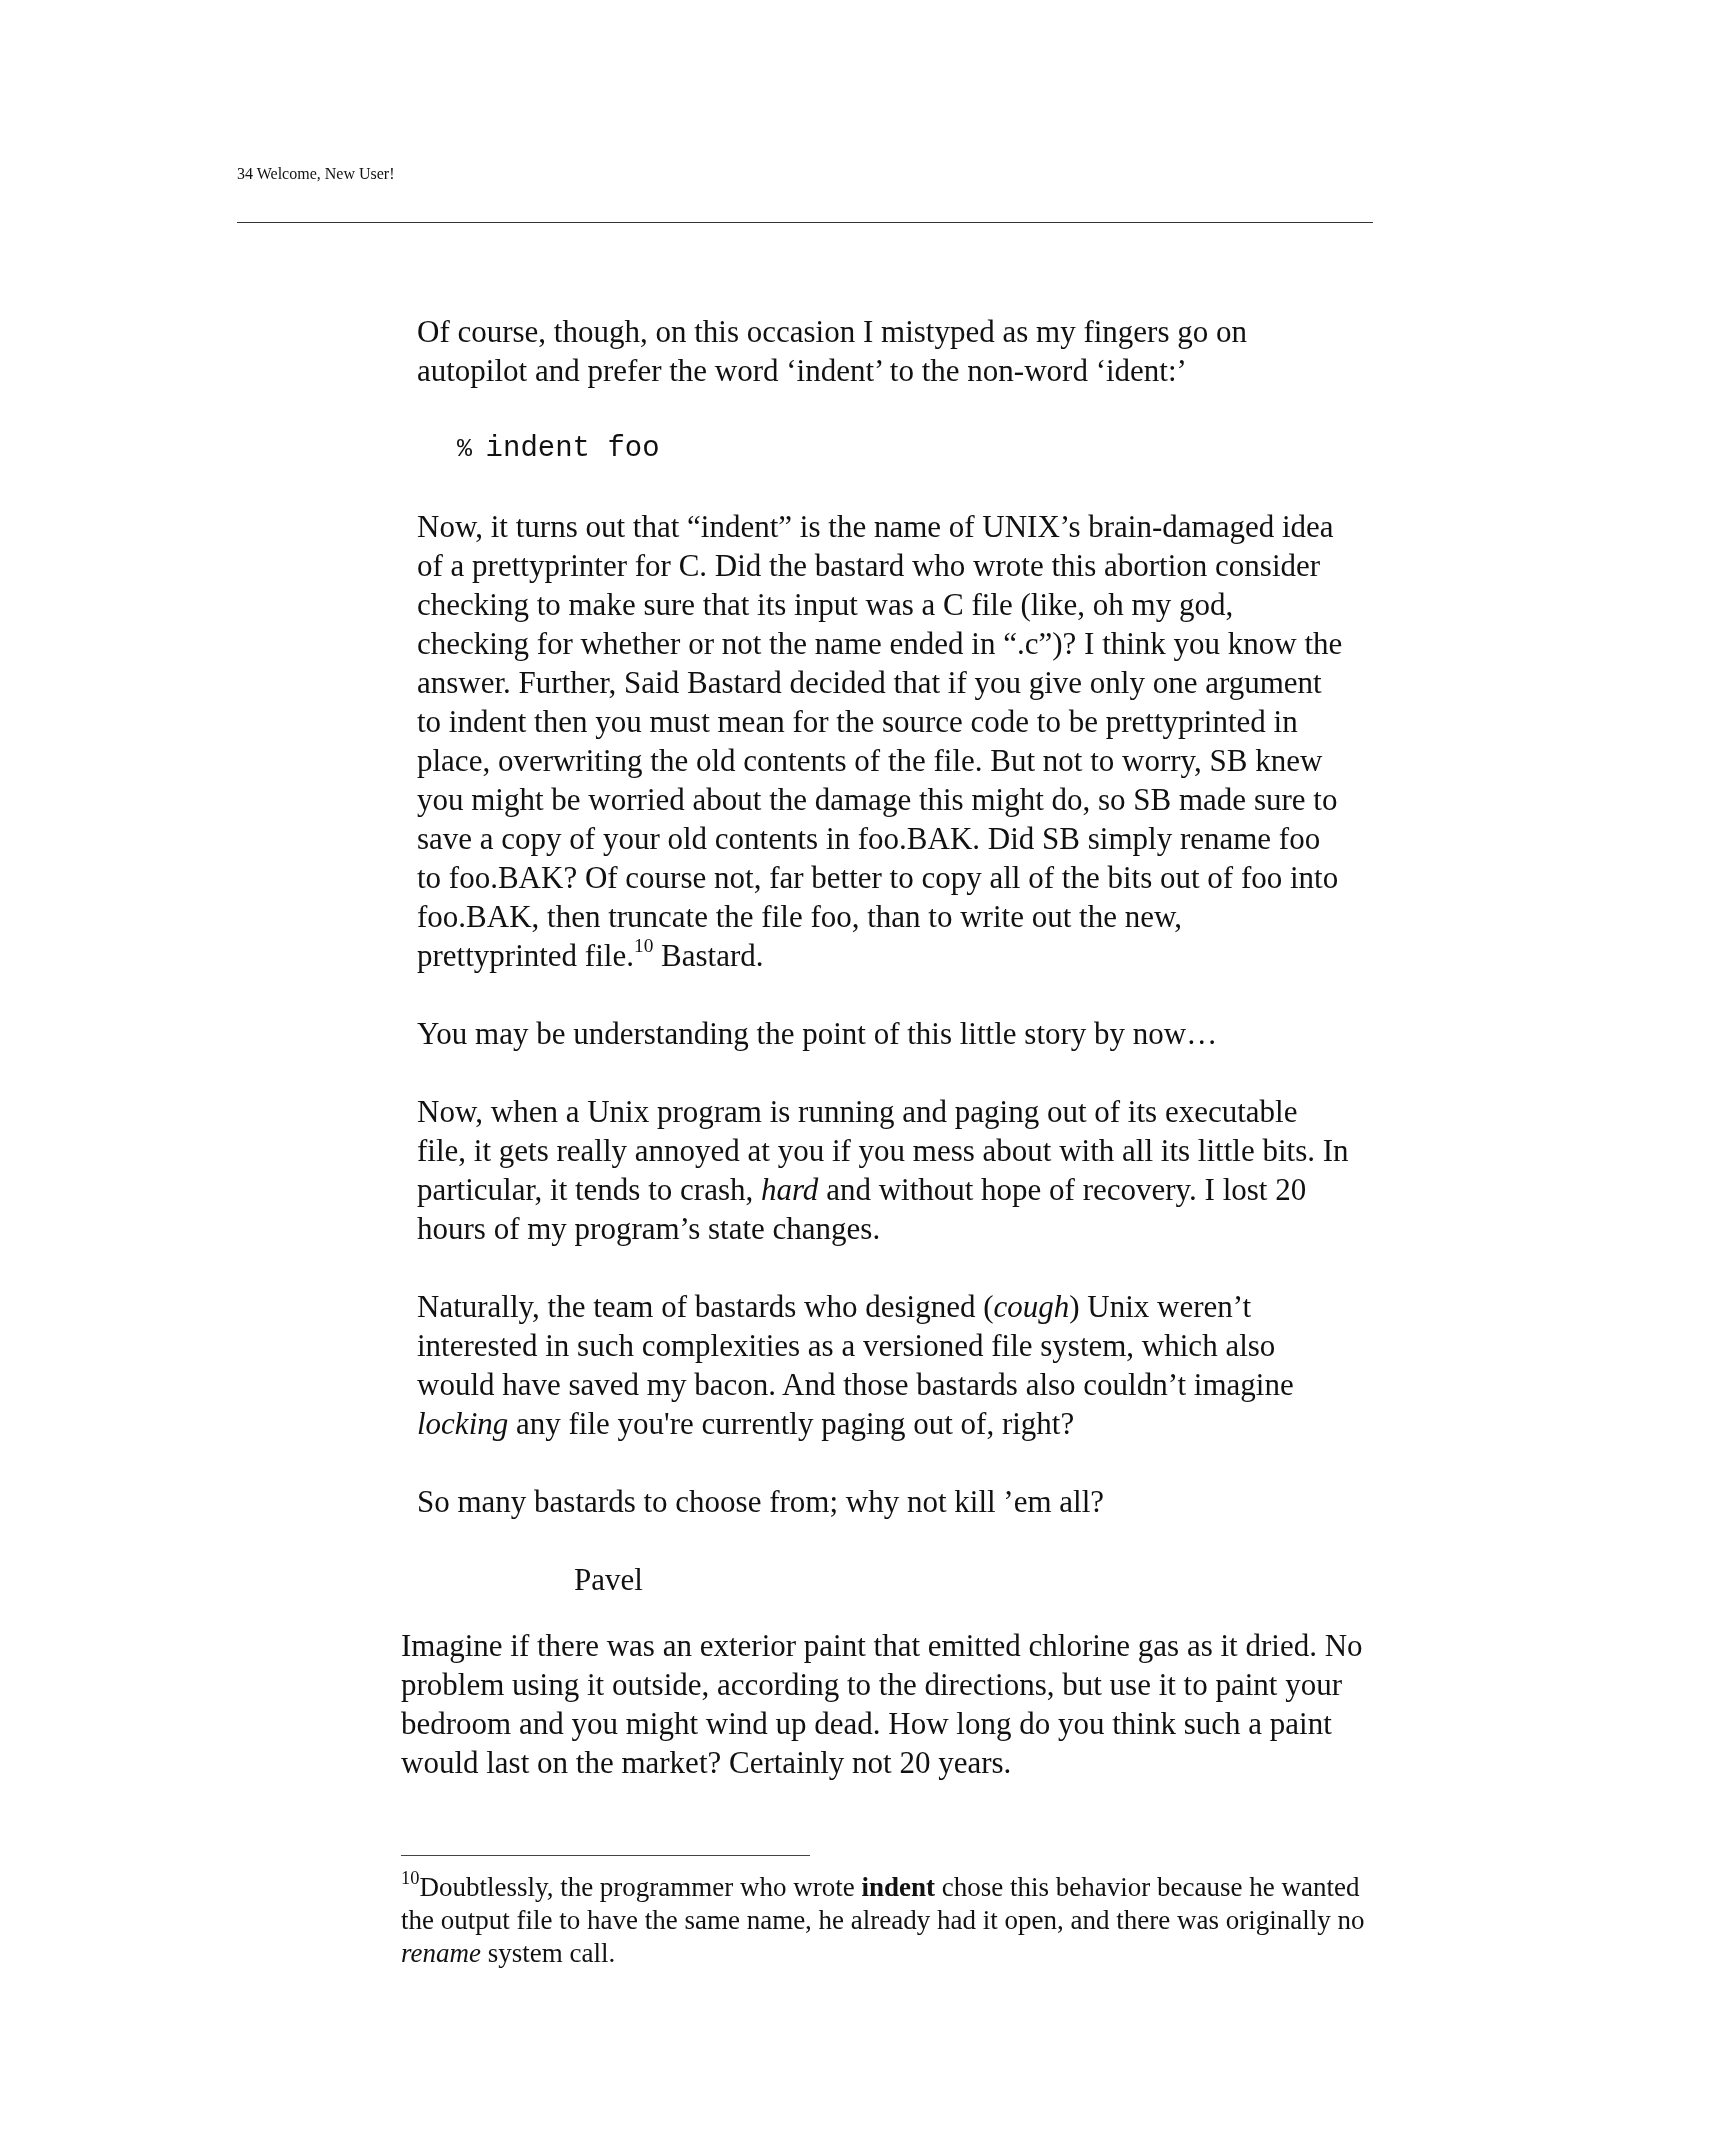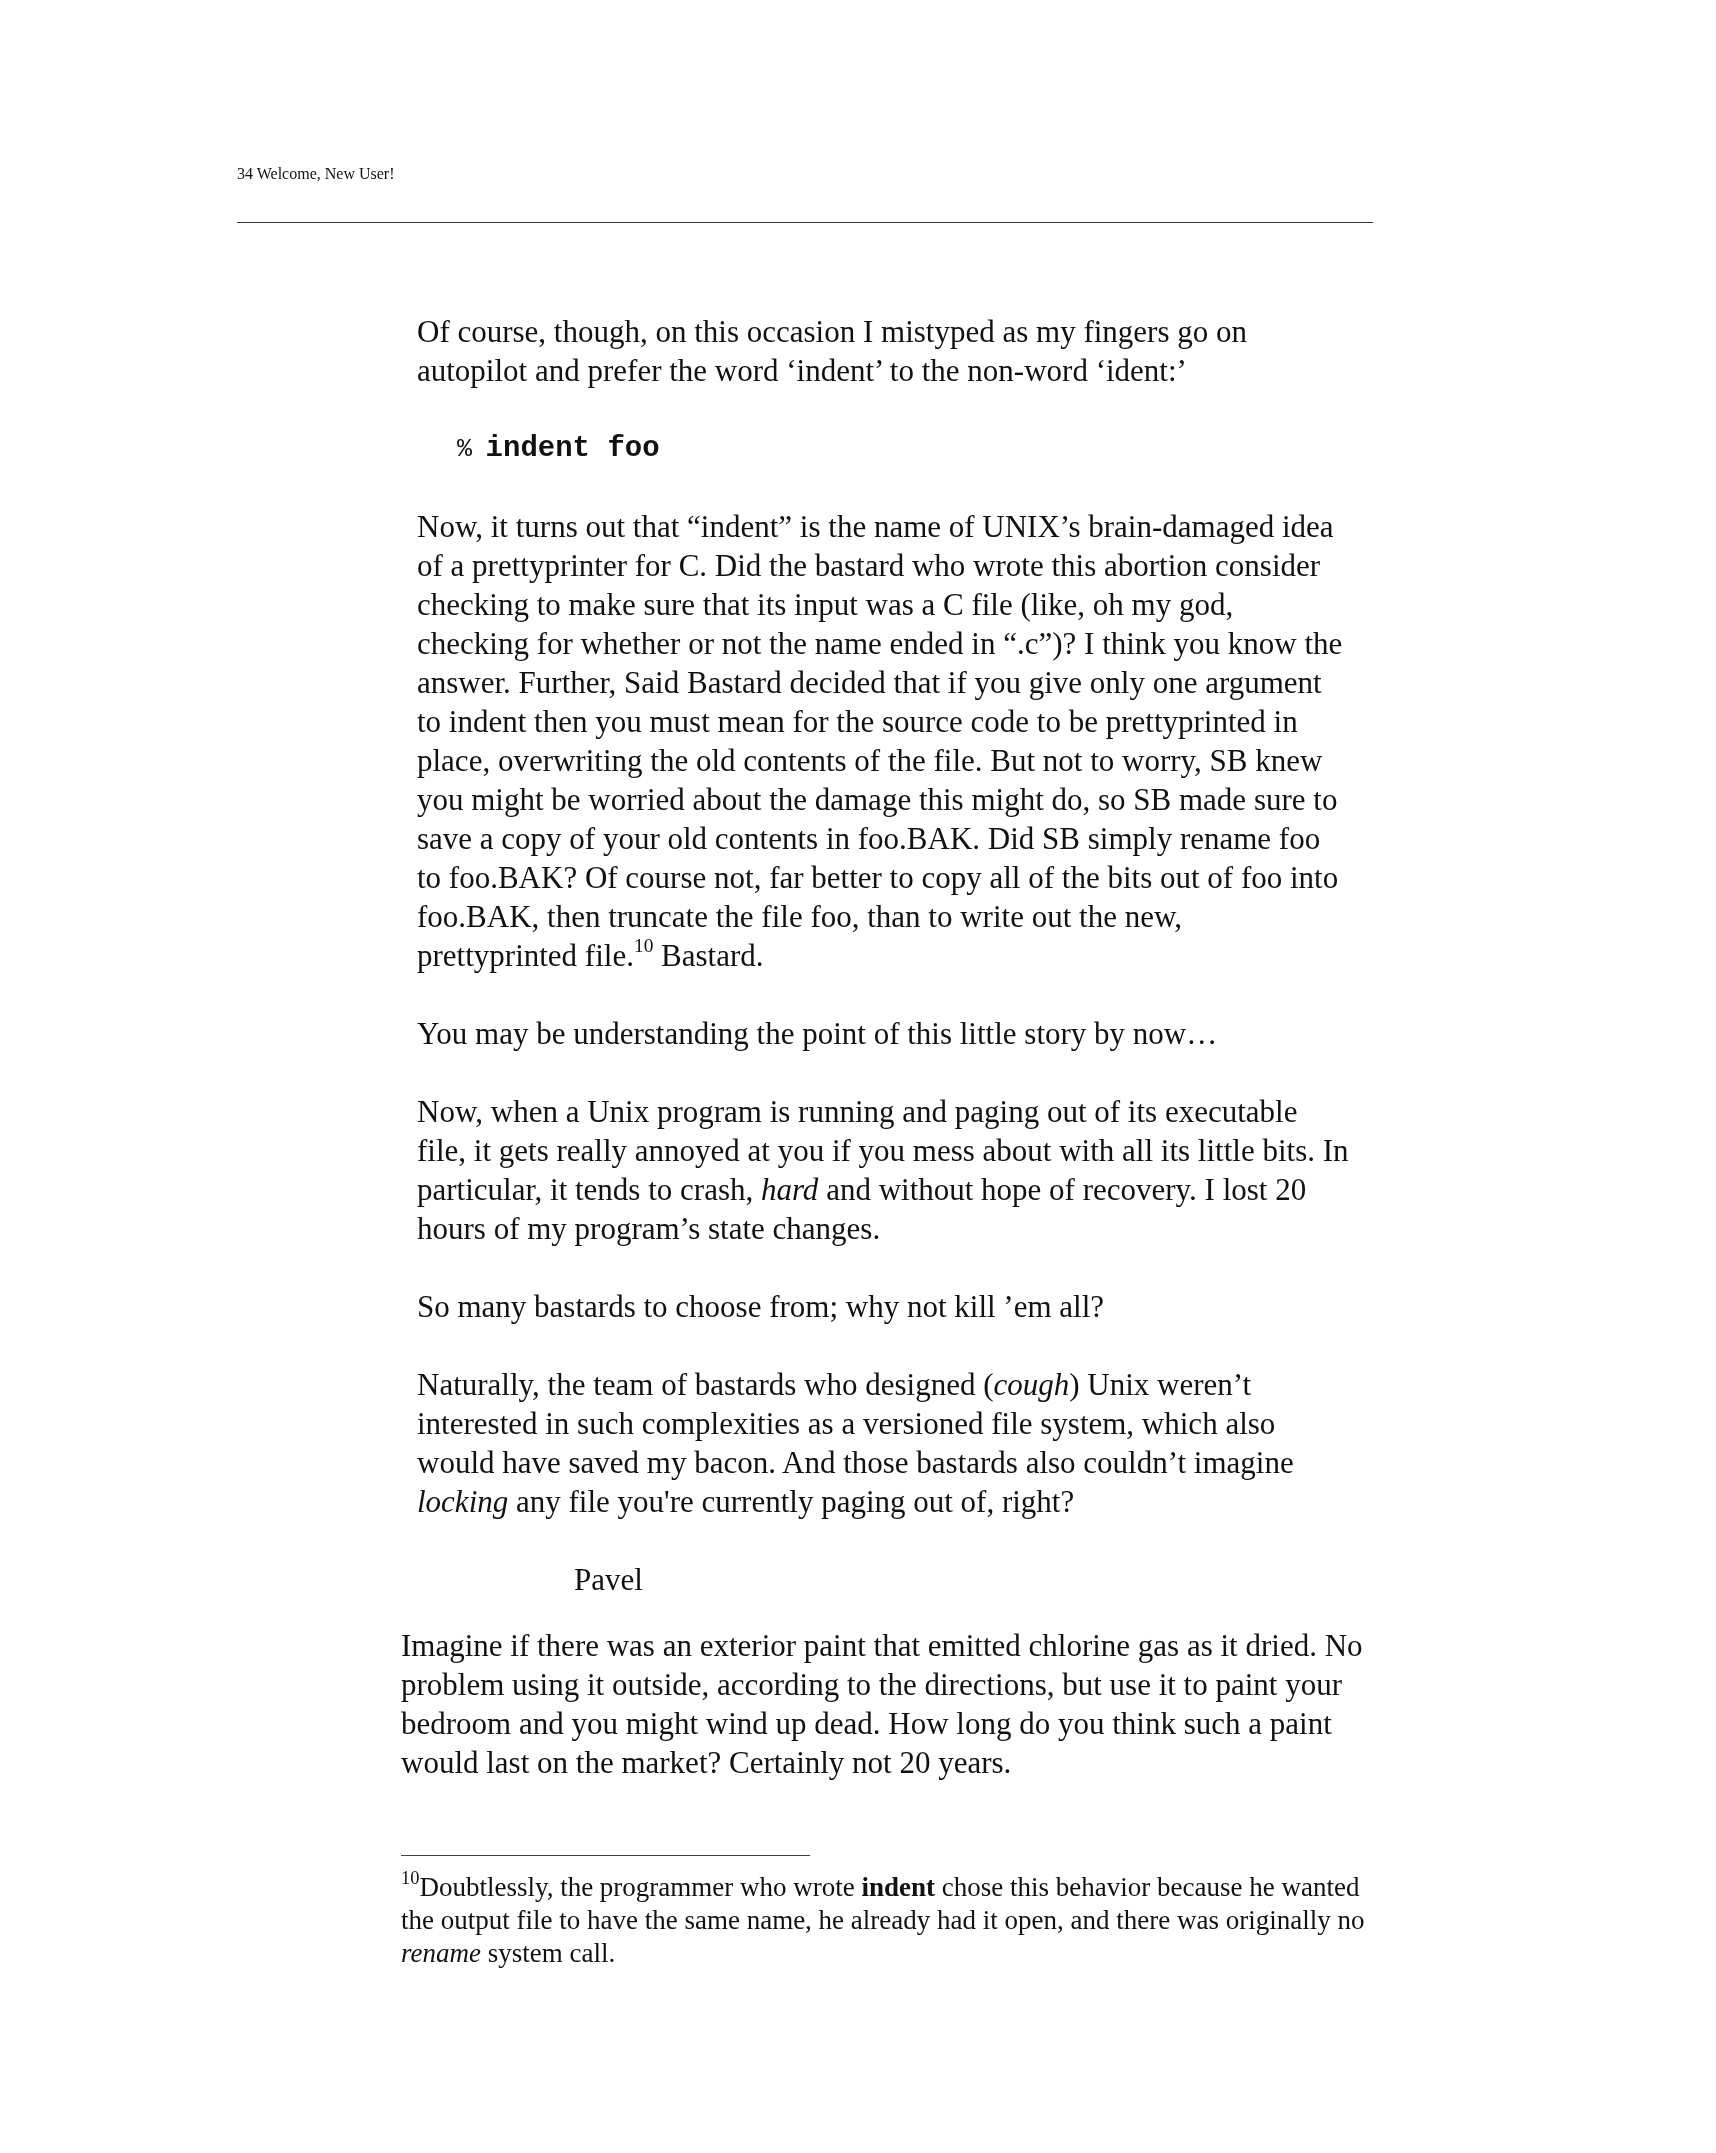--- a/index.html
+++ b/index.html
@@ -47,21 +47,21 @@
     line-height: 39px;
     font-family: "Liberation Mono", "DejaVu Sans Mono", monospace;
     font-size: 29px;
   }
   .code-line .prompt {
     font-weight: normal;
     font-size: 25px;
     margin-right: 13.6px;
   }
   .code-line .cmd {
-    font-weight: bold;
+    font-weight: normal;
   }
   sup.fnref {
     font-size: 19.4px;
     line-height: 0;
     vertical-align: 13.6px;
   }
   .signature {
     margin: 0 0 39px 157px !important;
   }
   .body-para {
@@ -108,23 +108,23 @@
   <div class="code-line">
     <span class="prompt">%</span><span class="cmd">indent foo</span>
   </div>
 
   <p><span>Now, it turns out that “indent” is the name of UNIX’s brain-damaged idea of a prettyprinter for C. Did the bastard who wrote this abortion consider checking to make sure that its input was a C file (like, oh my god, checking for whether or not the name ended in “.c”)? I think you know the answer. Further, Said Bastard decided that if you give only one argument to indent then you must mean for the source code to be prettyprinted in place, overwriting the old contents of the file. But not to worry, SB knew you might be worried about the damage this might do, so SB made sure to save a copy of your old contents in foo.BAK. Did SB simply rename foo to foo.BAK? Of course not, far better to copy all of the bits out of foo into foo.BAK, then truncate the file foo, than to write out the new, prettyprinted file.</span><sup class="fnref">10</sup><span> Bastard.</span></p>
 
   <p>You may be understanding the point of this little story by now…</p>
 
   <p><span>Now, when a Unix program is running and paging out of its execut­able file, it gets really annoyed at you if you mess about with all its little bits. In particular, it tends to crash, </span><em>hard</em><span> and without hope of recovery. I lost 20 hours of my program’s state changes.</span></p>
 
+  <p><span>Naturally, the team of bastards who designed (</span><em>cough</em><span>) Unix weren’t interested in such complexities as a versioned file system, which also would have saved my bacon. And those bastards also couldn’t imagine </span><em>locking</em><span> any file you're currently paging out of, right?</span></p>
+
   <p>So many bastards to choose from; why not kill ’em all?</p>
-
-  <p><span>Naturally, the team of bastards who designed (</span><em>cough</em><span>) Unix weren’t interested in such complexities as a versioned file system, which also would have saved my bacon. And those bastards also couldn’t imagine </span><em>locking</em><span> any file you're currently paging out of, right?</span></p>
 
   <p class="signature">Pavel</p>
 </div>
 
 <p class="body-para">Imagine if there was an exterior paint that emitted chlorine gas as it dried. No problem using it outside, according to the directions, but use it to paint your bedroom and you might wind up dead. How long do you think such a paint would last on the market? Certainly not 20 years.</p>
 
 <div class="fn-rule"></div>
 
 <p class="footnote"><sup>10</sup><span>Doubtlessly, the programmer who wrote </span><strong>indent</strong><span> chose this behavior because he wanted the output file to have the same name, he already had it open, and there was originally no </span><em>rename</em><span> system call.</span></p>
 

